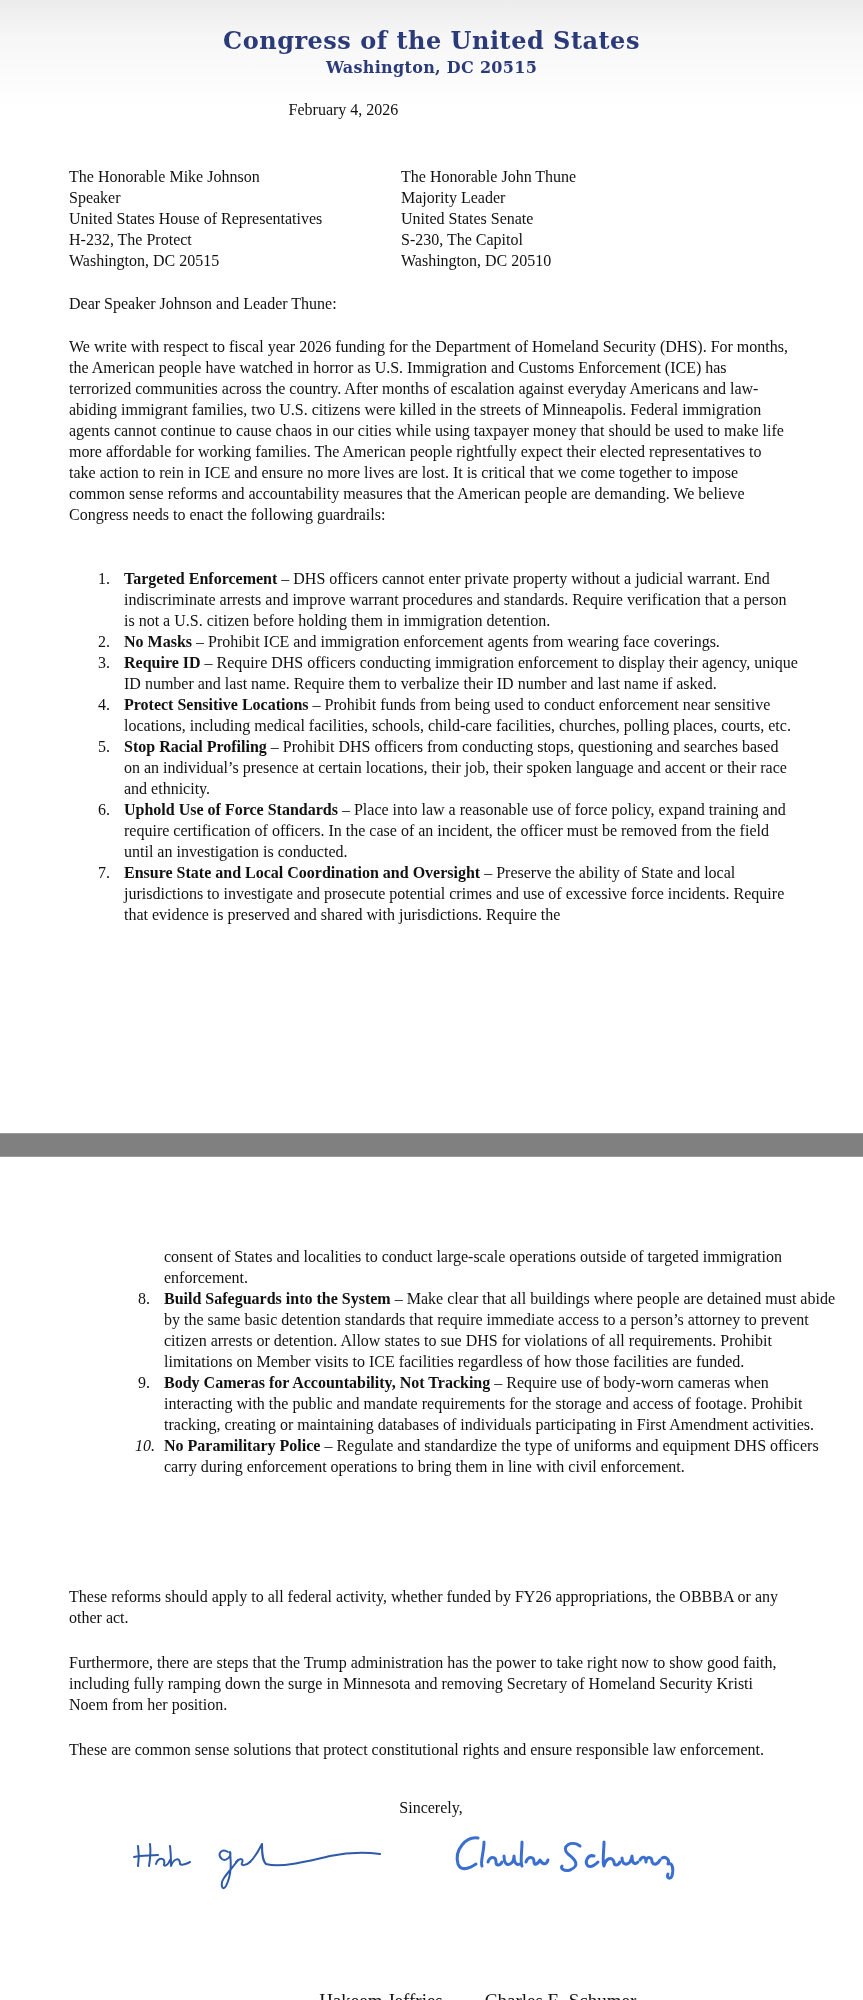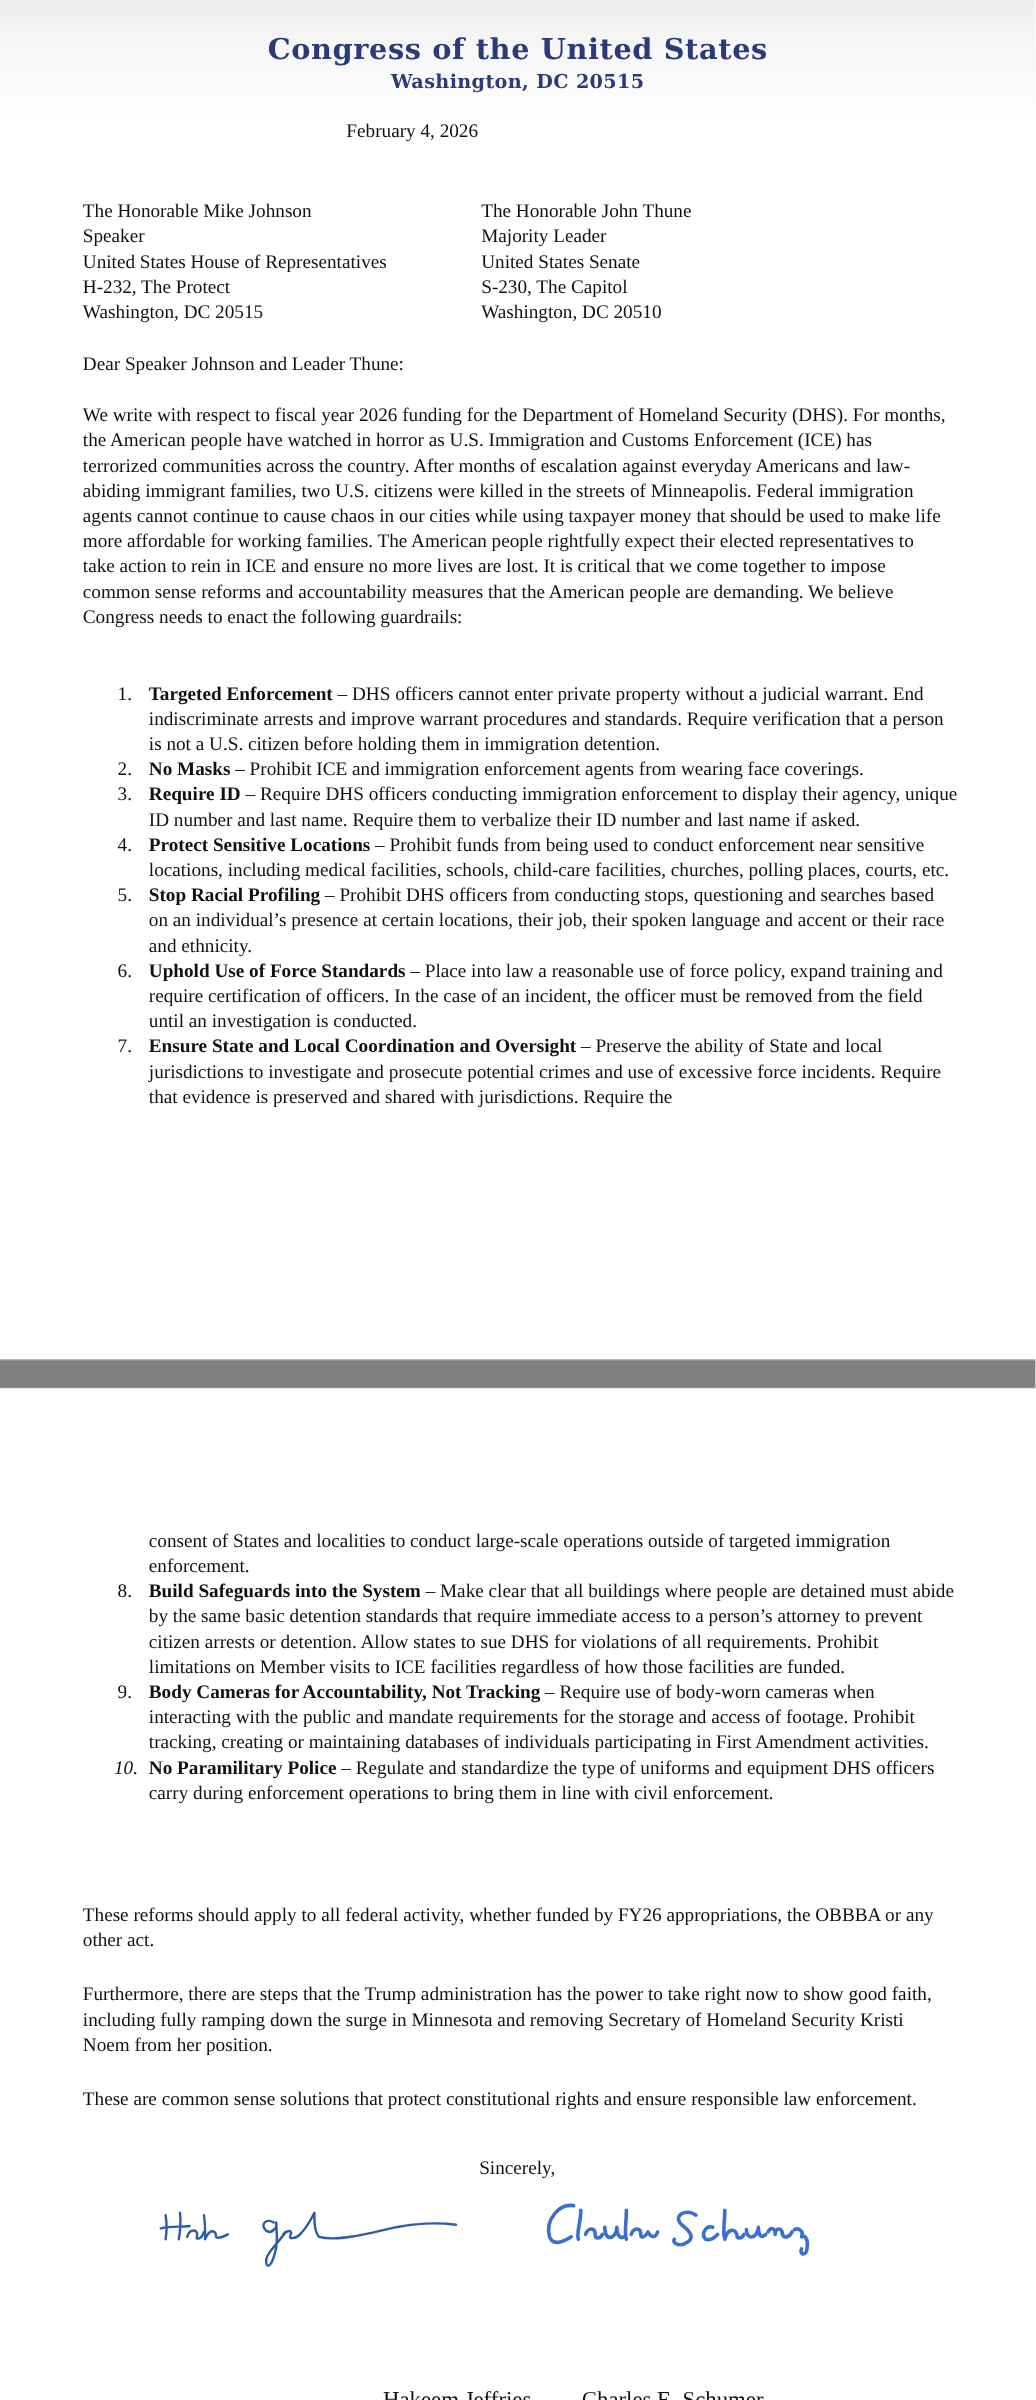--- a/index.html
+++ b/index.html
@@ -99,21 +99,21 @@
     margin: 0;
   }
   .list-item .num {
     position: absolute;
     left: 0;
     top: 0;
   }
   .list-item .num.wide { left: -3px; font-style: italic; }
   .list-item b { font-weight: bold; }
   .list-top { top: 568px; }
-  .list-bottom { top: 1274px; }
+  .list-bottom { top: 1246px; margin-left: 40px; }
   .cont-line {
     padding-left: 26px;
   }
 
   .p-reforms { top: 1586px; }
   .p-further { top: 1652px; }
   .p-common { top: 1739px; }
 
   .sincerely {
     left: 0; width: 862px; top: 1799px;

